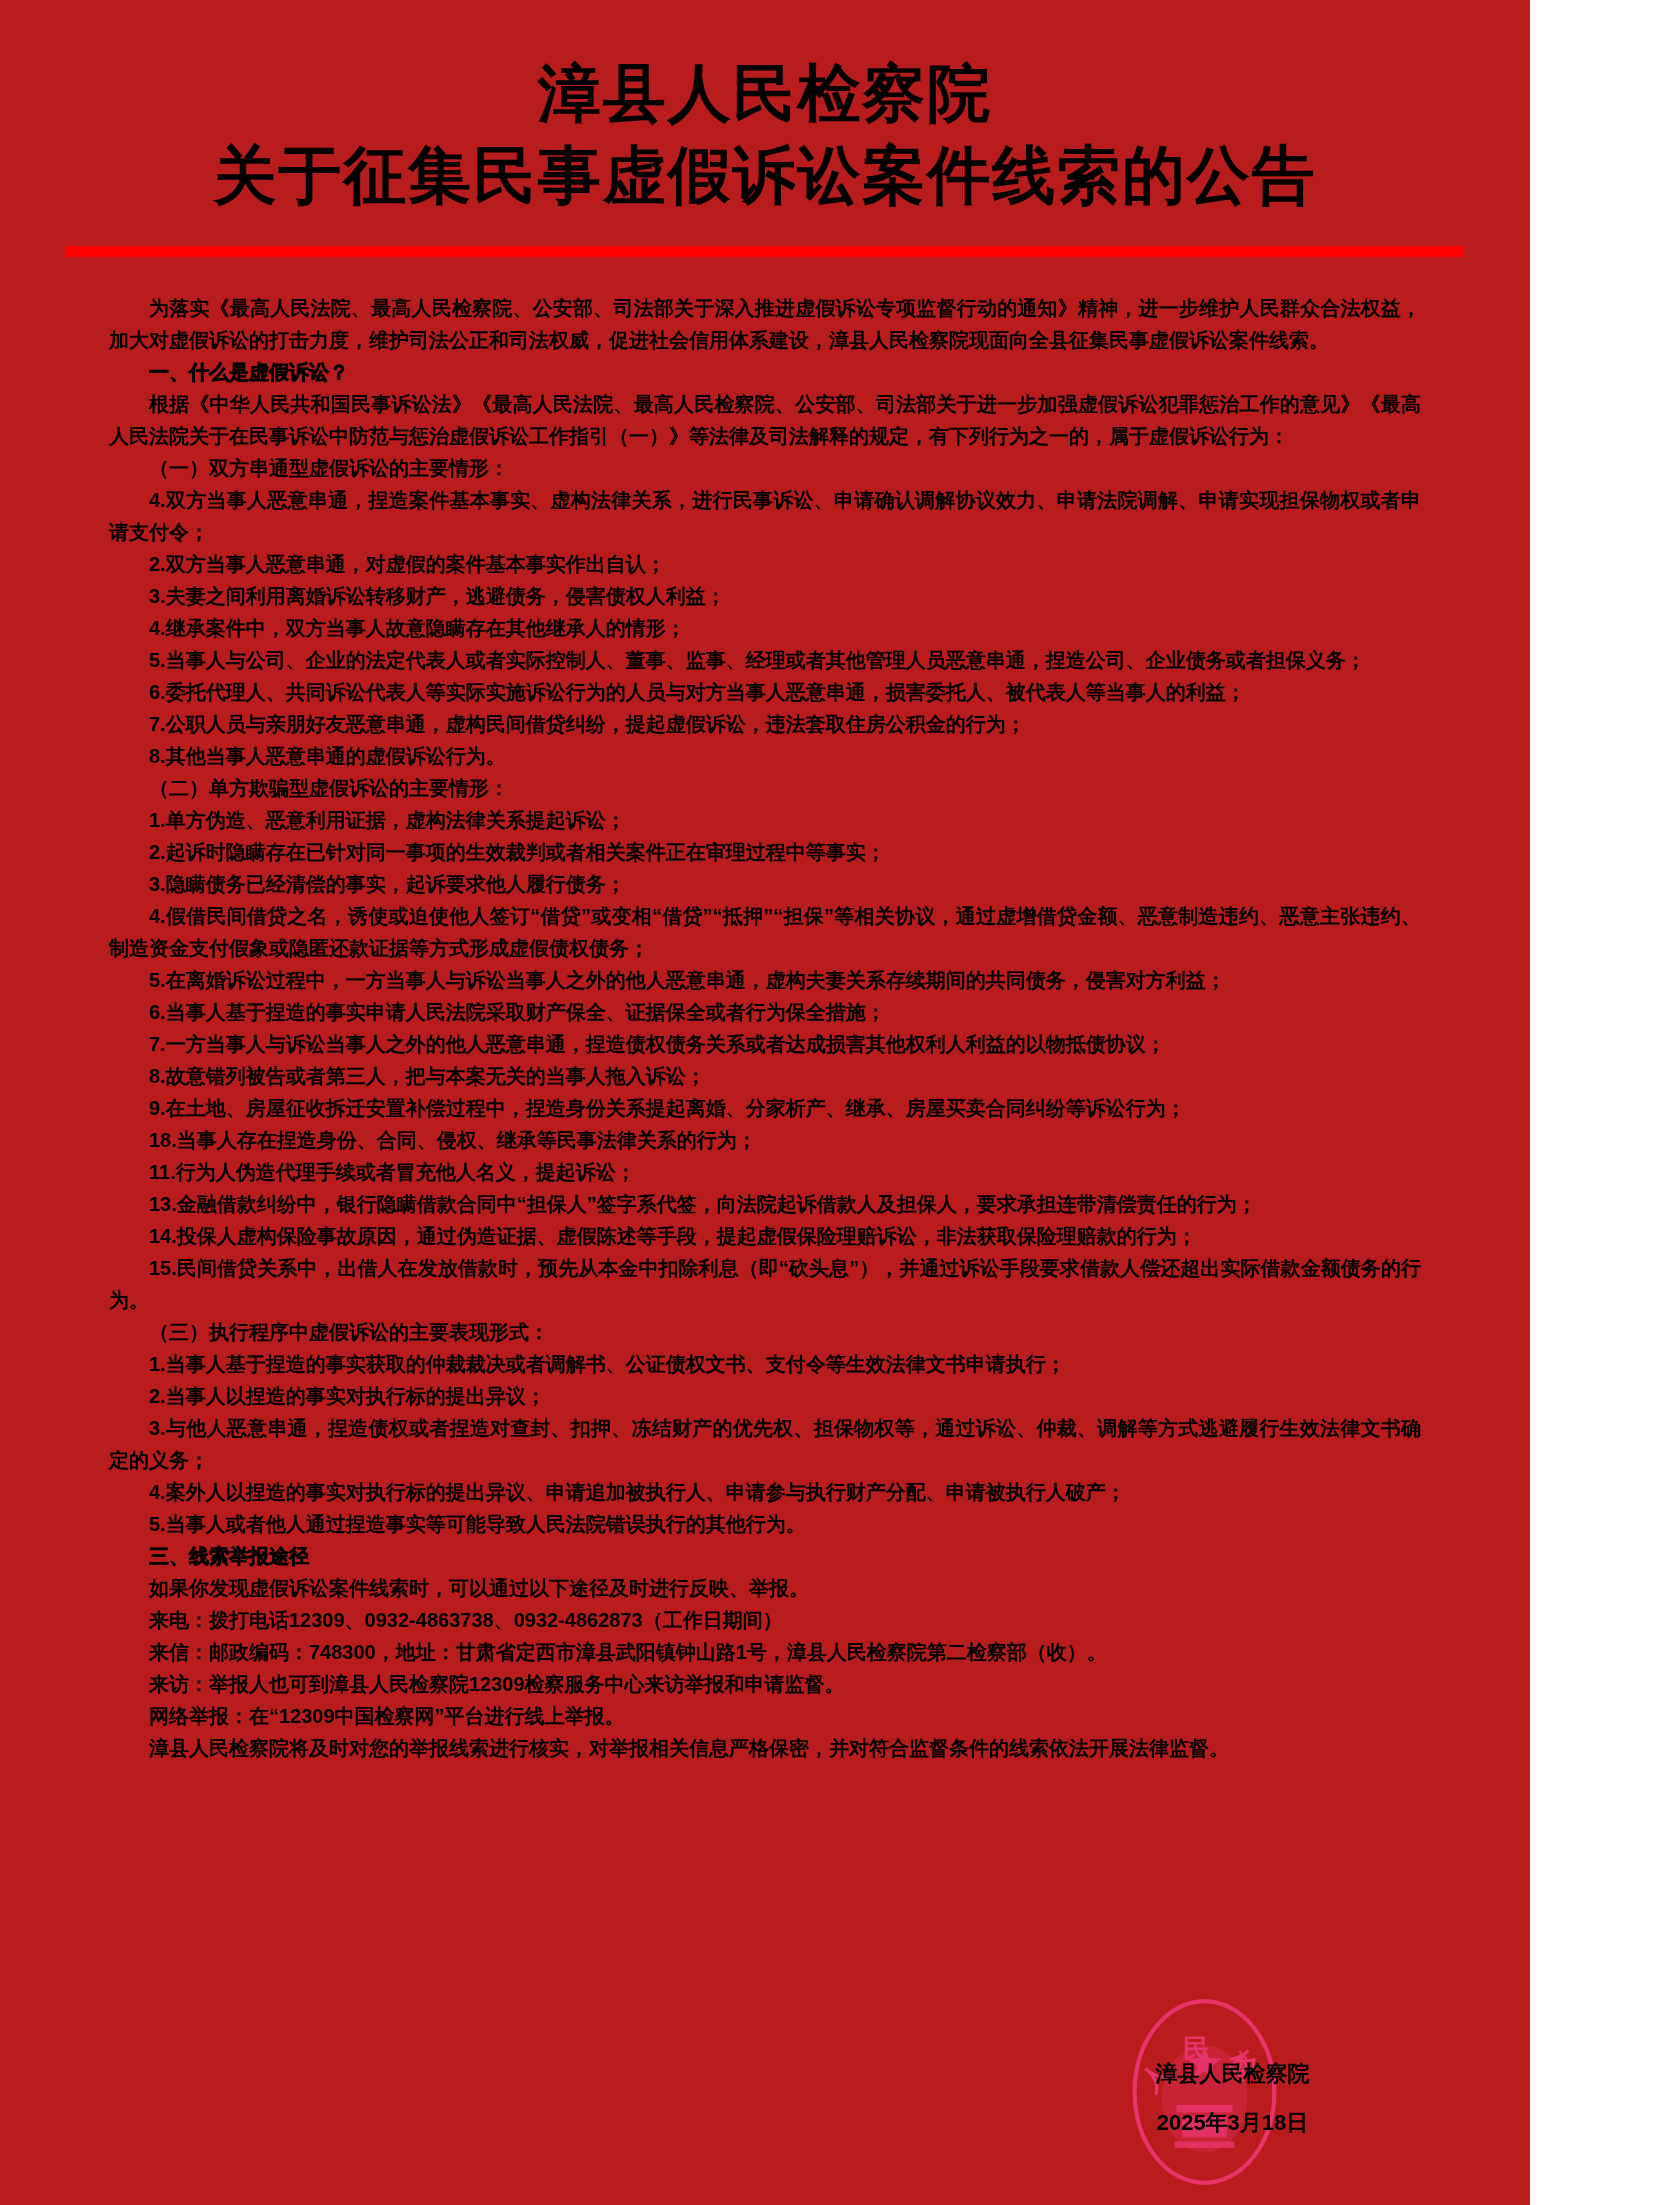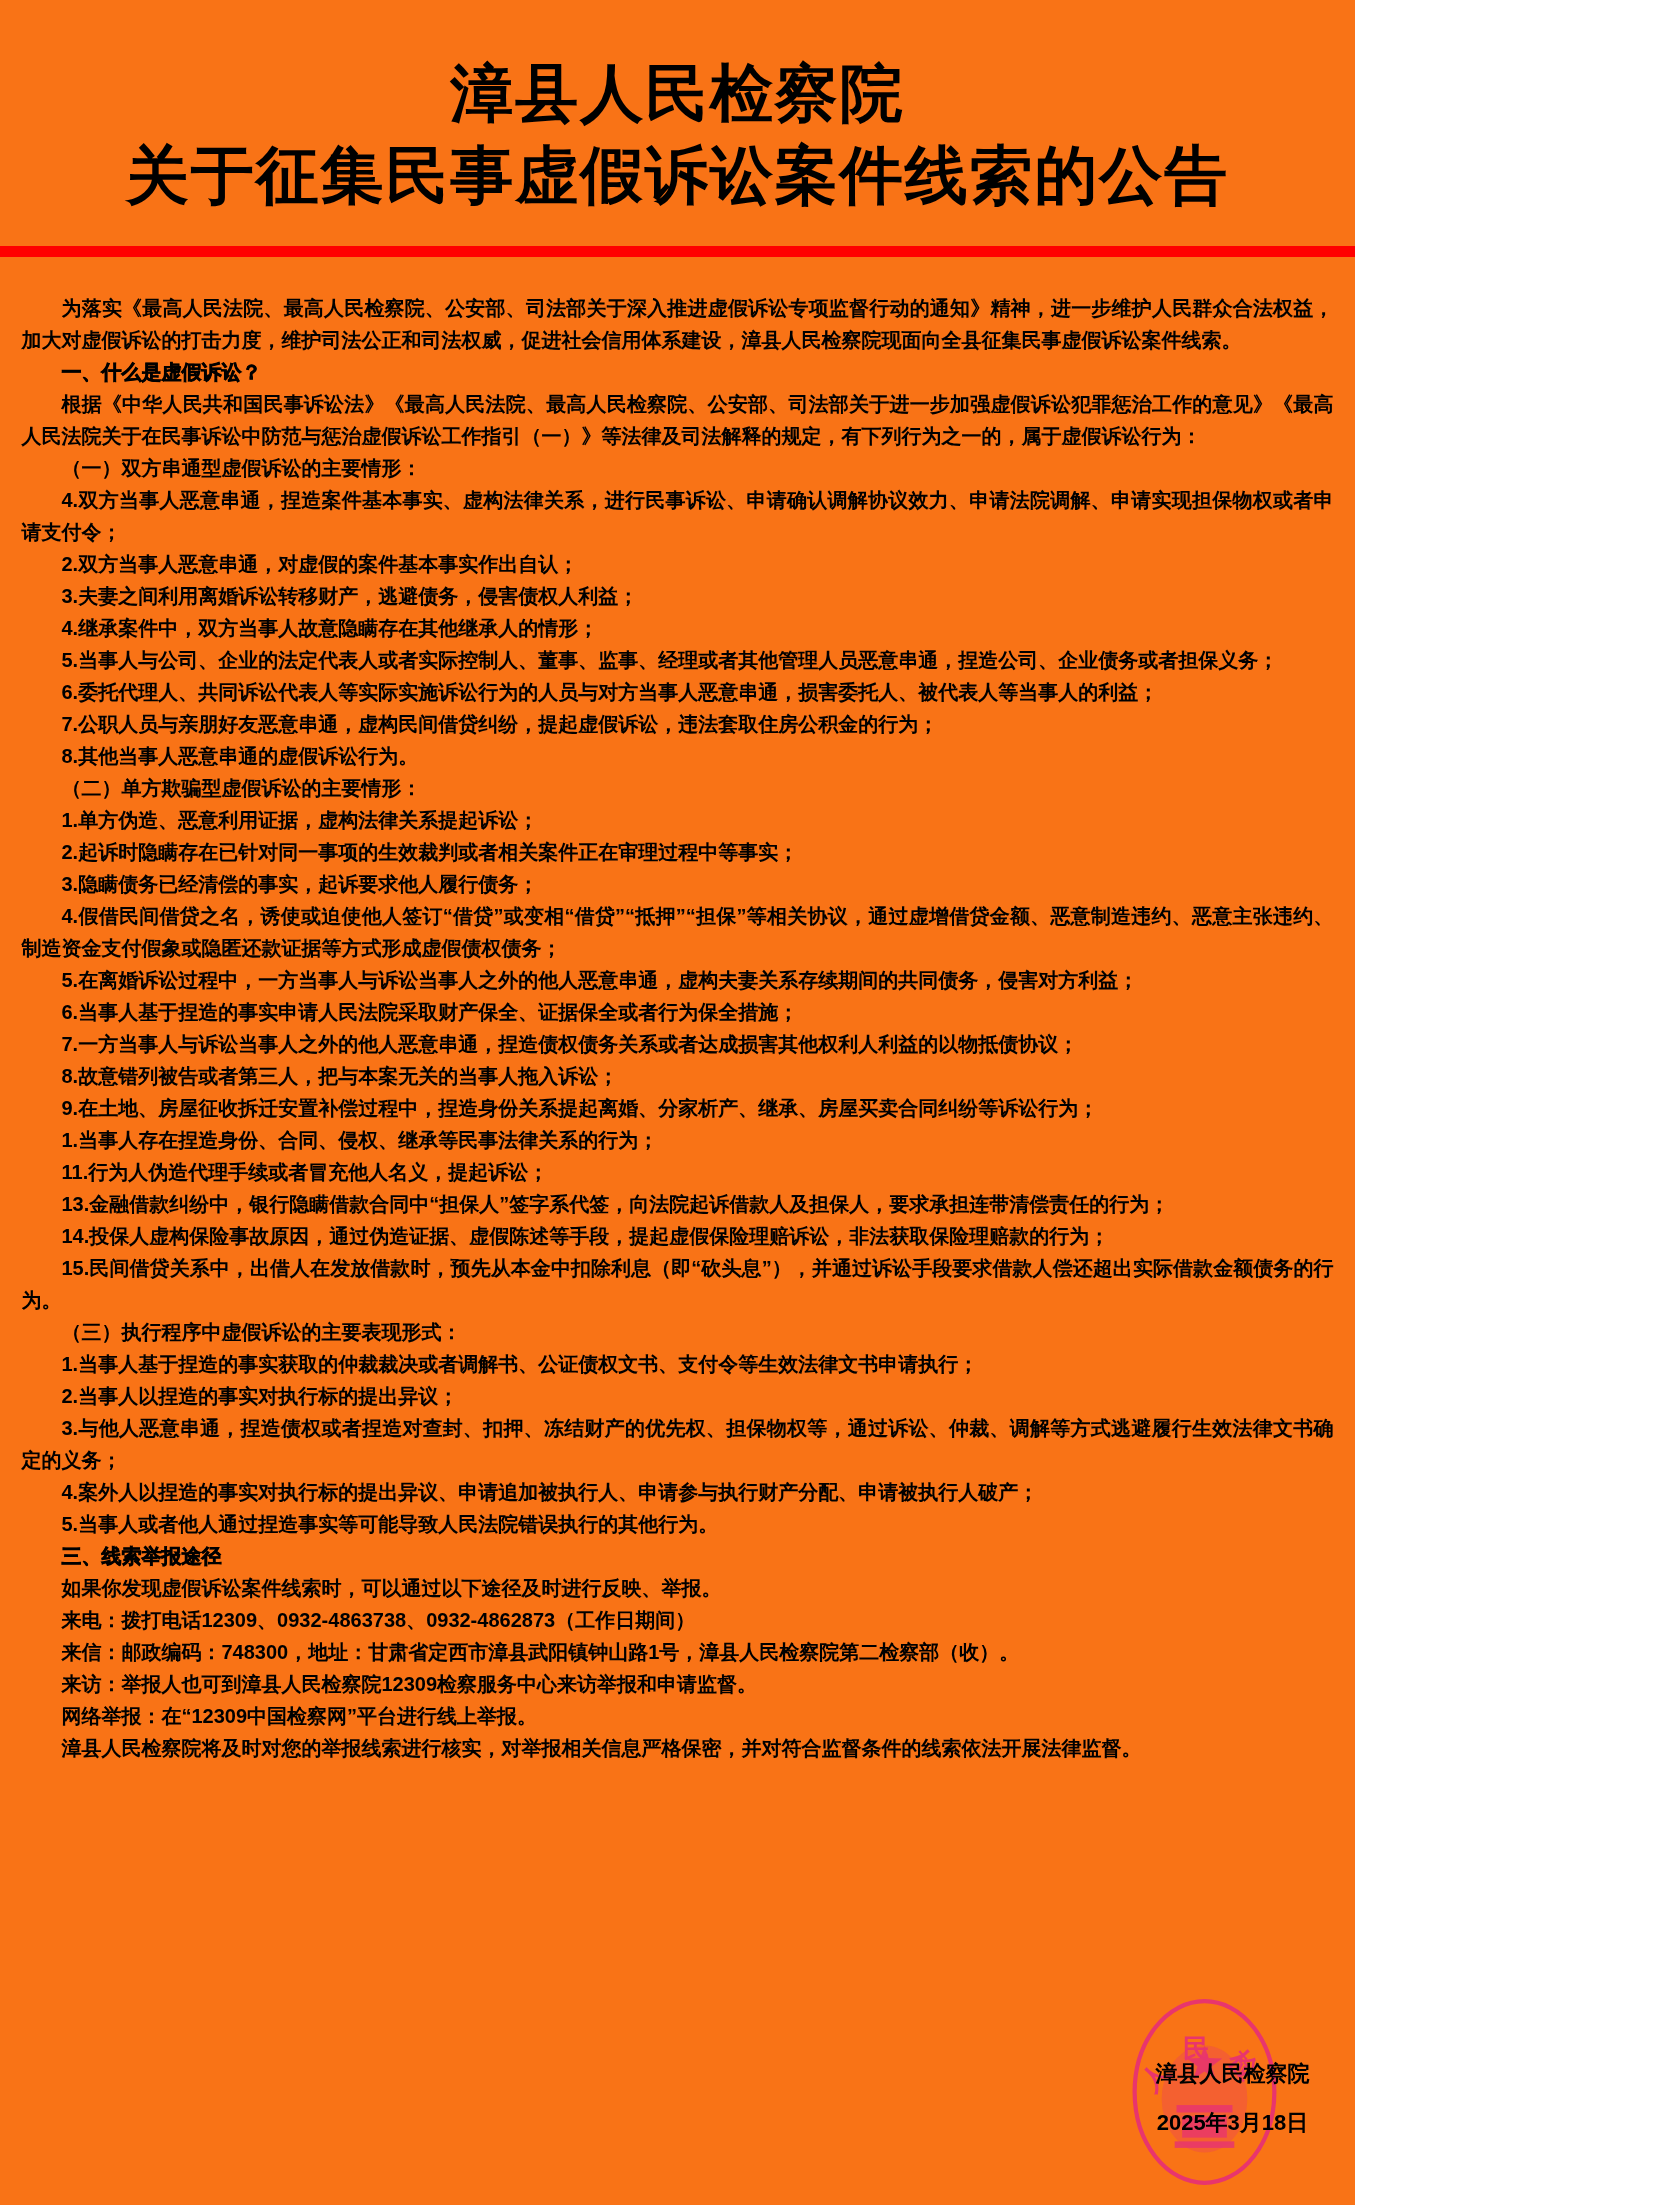--- a/index.html
+++ b/index.html
@@ -1,20 +1,20 @@
 <!DOCTYPE html>
 <html style="font-size:7.5px"><head>
 <meta charset="utf-8">
 <style>
   html, body { margin: 0; padding: 0; background: #ffffff; }
   .page {
     position: relative;
-    width: 1355px;
+    width: 1530px;
     height: 2205px;
-    background: #f97316;
+    background: #b91c1c;
     color: #000000;
     font-family: "Liberation Sans", "DejaVu Sans", sans-serif;
     overflow: hidden;
   }
   .title-block {
     padding-top: 52px;
     text-align: center;
     font-weight: bold;
     font-size: 63px;
     line-height: 82px;
@@ -84,21 +84,21 @@
       <p class="para sub-heading">（二）单方欺骗型虚假诉讼的主要情形：</p>
       <p class="para normal">1.单方伪造、恶意利用证据，虚构法律关系提起诉讼；</p>
       <p class="para normal">2.起诉时隐瞒存在已针对同一事项的生效裁判或者相关案件正在审理过程中等事实；</p>
       <p class="para normal">3.隐瞒债务已经清偿的事实，起诉要求他人履行债务；</p>
       <p class="para normal">4.假借民间借贷之名，诱使或迫使他人签订“借贷”或变相“借贷”“抵押”“担保”等相关协议，通过虚增借贷金额、恶意制造违约、恶意主张违约、制造资金支付假象或隐匿还款证据等方式形成虚假债权债务；</p>
       <p class="para normal">5.在离婚诉讼过程中，一方当事人与诉讼当事人之外的他人恶意串通，虚构夫妻关系存续期间的共同债务，侵害对方利益；</p>
       <p class="para normal">6.当事人基于捏造的事实申请人民法院采取财产保全、证据保全或者行为保全措施；</p>
       <p class="para normal">7.一方当事人与诉讼当事人之外的他人恶意串通，捏造债权债务关系或者达成损害其他权利人利益的以物抵债协议；</p>
       <p class="para normal">8.故意错列被告或者第三人，把与本案无关的当事人拖入诉讼；</p>
       <p class="para normal">9.在土地、房屋征收拆迁安置补偿过程中，捏造身份关系提起离婚、分家析产、继承、房屋买卖合同纠纷等诉讼行为；</p>
-      <p class="para normal">1.当事人存在捏造身份、合同、侵权、继承等民事法律关系的行为；</p>
+      <p class="para normal">18.当事人存在捏造身份、合同、侵权、继承等民事法律关系的行为；</p>
       <p class="para normal">11.行为人伪造代理手续或者冒充他人名义，提起诉讼；</p>
       <p class="para normal">13.金融借款纠纷中，银行隐瞒借款合同中“担保人”签字系代签，向法院起诉借款人及担保人，要求承担连带清偿责任的行为；</p>
       <p class="para normal">14.投保人虚构保险事故原因，通过伪造证据、虚假陈述等手段，提起虚假保险理赔诉讼，非法获取保险理赔款的行为；</p>
       <p class="para normal">15.民间借贷关系中，出借人在发放借款时，预先从本金中扣除利息（即“砍头息”），并通过诉讼手段要求借款人偿还超出实际借款金额债务的行为。</p>
       <p class="para sub-heading">（三）执行程序中虚假诉讼的主要表现形式：</p>
       <p class="para normal">1.当事人基于捏造的事实获取的仲裁裁决或者调解书、公证债权文书、支付令等生效法律文书申请执行；</p>
       <p class="para normal">2.当事人以捏造的事实对执行标的提出异议；</p>
       <p class="para normal">3.与他人恶意串通，捏造债权或者捏造对查封、扣押、冻结财产的优先权、担保物权等，通过诉讼、仲裁、调解等方式逃避履行生效法律文书确定的义务；</p>
       <p class="para normal">4.案外人以捏造的事实对执行标的提出异议、申请追加被执行人、申请参与执行财产分配、申请被执行人破产；</p>
       <p class="para normal">5.当事人或者他人通过捏造事实等可能导致人民法院错误执行的其他行为。</p>

